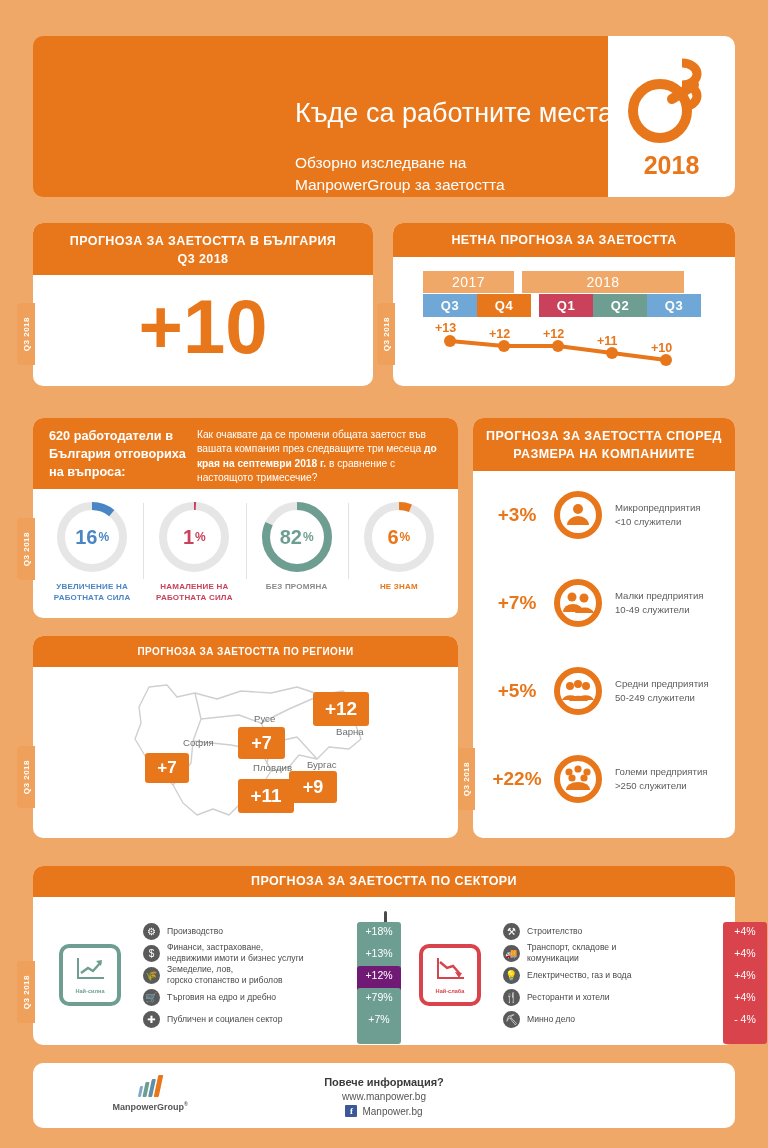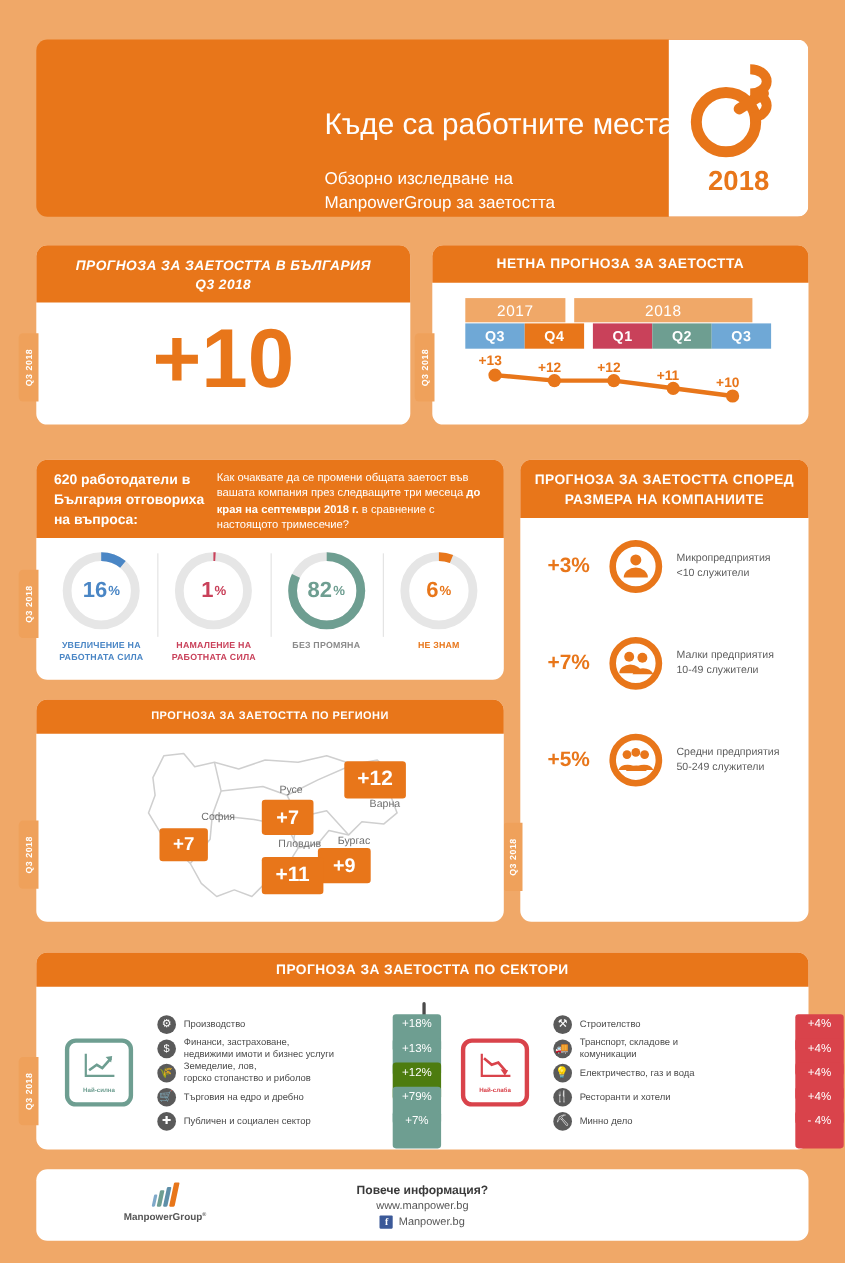--- a/index.html
+++ b/index.html
@@ -41,21 +41,21 @@
   #q3badge {
     position: absolute; right: 0; top: 0; width: 127px; height: 161px;
     background: #fff; display: flex; flex-direction: column;
     align-items: center; justify-content: center;
   }
   #q3badge .qmark { position: relative; width: 96px; height: 96px; }
   #q3badge .year { color: #E8761A; font-size: 25px; font-weight: bold; margin-top: 2px; }
 
   
   #card-bg { left: 33px; top: 223px; width: 340px; height: 163px; }
-  #card-bg .card-head { height: 52px; padding-top: 9px; font-size: 12.5px; line-height: 1.45; font-style: italic; }
+  #card-bg .card-head { height: 52px; padding-top: 9px; font-size: 12.5px; line-height: 1.45; }
   #bg-value { text-align: center; color: #E8761A; font-size: 76px; font-weight: bold; line-height: 104px; }
 
   
   #card-net { left: 393px; top: 223px; width: 342px; height: 163px; }
   #card-net .card-head { height: 34px; line-height: 34px; font-size: 12.5px; }
   #net-chart { position: relative; margin: 14px 30px 0 30px; height: 104px; }
   .yearrow { display: flex; gap: 8px; }
   .yearcell { color: #fff; font-size: 14px; text-align: center; background: #F0A868;
               height: 22px; line-height: 22px; letter-spacing: .5px; }
   .qrow { display: flex; gap: 8px; margin-top: 1px; }
@@ -333,20 +333,38 @@
           <path d="M24 34 a9 7 0 0 1 17 0 z" fill="#E8761A"></path>
           <path d="M16 35 a10 7.5 0 0 1 19 0 z" fill="#E8761A"></path>
         </svg>
       </div>
       <div class="size-text">
         <div>Средни предприятия</div>
         <div>50-249 служители</div>
       </div>
     </div>
 
+    <div class="size-row">
+      <div class="size-pct">+22%</div>
+      <div class="size-icon">
+        <svg width="50" height="50" viewBox="0 0 50 50">
+          <circle cx="25" cy="25" r="21" fill="none" stroke="#E8761A" stroke-width="6"></circle>
+          <circle cx="16" cy="18" r="3.6" fill="#E8761A"></circle>
+          <circle cx="25" cy="15" r="3.6" fill="#E8761A"></circle>
+          <circle cx="34" cy="18" r="3.6" fill="#E8761A"></circle>
+          <circle cx="19" cy="24" r="3.6" fill="#E8761A"></circle>
+          <circle cx="31" cy="24" r="3.6" fill="#E8761A"></circle>
+          <path d="M13 36 a12 8 0 0 1 24 0 z" fill="#E8761A"></path>
+        </svg>
+      </div>
+      <div class="size-text">
+        <div>Големи предприятия</div>
+        <div>&gt;250 служители</div>
+      </div>
+    </div>
   </div>
 
   <div class="card" id="card-regions">
     <div class="sidetab" style="top:110px;height:62px;">
       <span>Q3 2018</span>
     </div>
     <div class="card-head">ПРОГНОЗА ЗА ЗАЕТОСТТА ПО РЕГИОНИ</div>
     <div id="map-area">
       <svg width="256" height="152" viewBox="0 0 256 152">
         <g fill="none" stroke="#CFCFCF" stroke-width="1.4" stroke-linejoin="round">
@@ -412,21 +430,21 @@
           <div class="sector-item">
             <div class="sector-ico">🛒</div>
             <div class="sector-name">Търговия на едро и дребно</div>
           </div>
           <div class="sector-item">
             <div class="sector-ico">✚</div>
             <div class="sector-name">Публичен и социален сектор</div>
           </div>
           <div class="sector-pct" style="background:#6E9E91;right:-8px;top:2px">+18%</div>
           <div class="sector-pct" style="background:#6E9E91;right:-8px;top:24px">+13%</div>
-          <div class="sector-pct" style="background:#4d7c0f;right:-8px;top:46px">+12%</div>
+          <div class="sector-pct" style="background:#701a75;right:-8px;top:46px">+12%</div>
           <div class="sector-pct" style="background:#6E9E91;right:-8px;top:68px">+79%</div>
           <div class="sector-pct" style="background:#6E9E91;right:-8px;top:90px">+7%</div>
         </div>
       </div>
 
       <div class="sector-col">
         <div class="badge-box" style="border-color:#D9434B;color:#D9434B">
           <div>
             <svg width="32" height="26" viewBox="0 0 32 26">
               <path d="M4 2 L4 22 L30 22" fill="none" stroke="#D9434B" stroke-width="2"></path>

